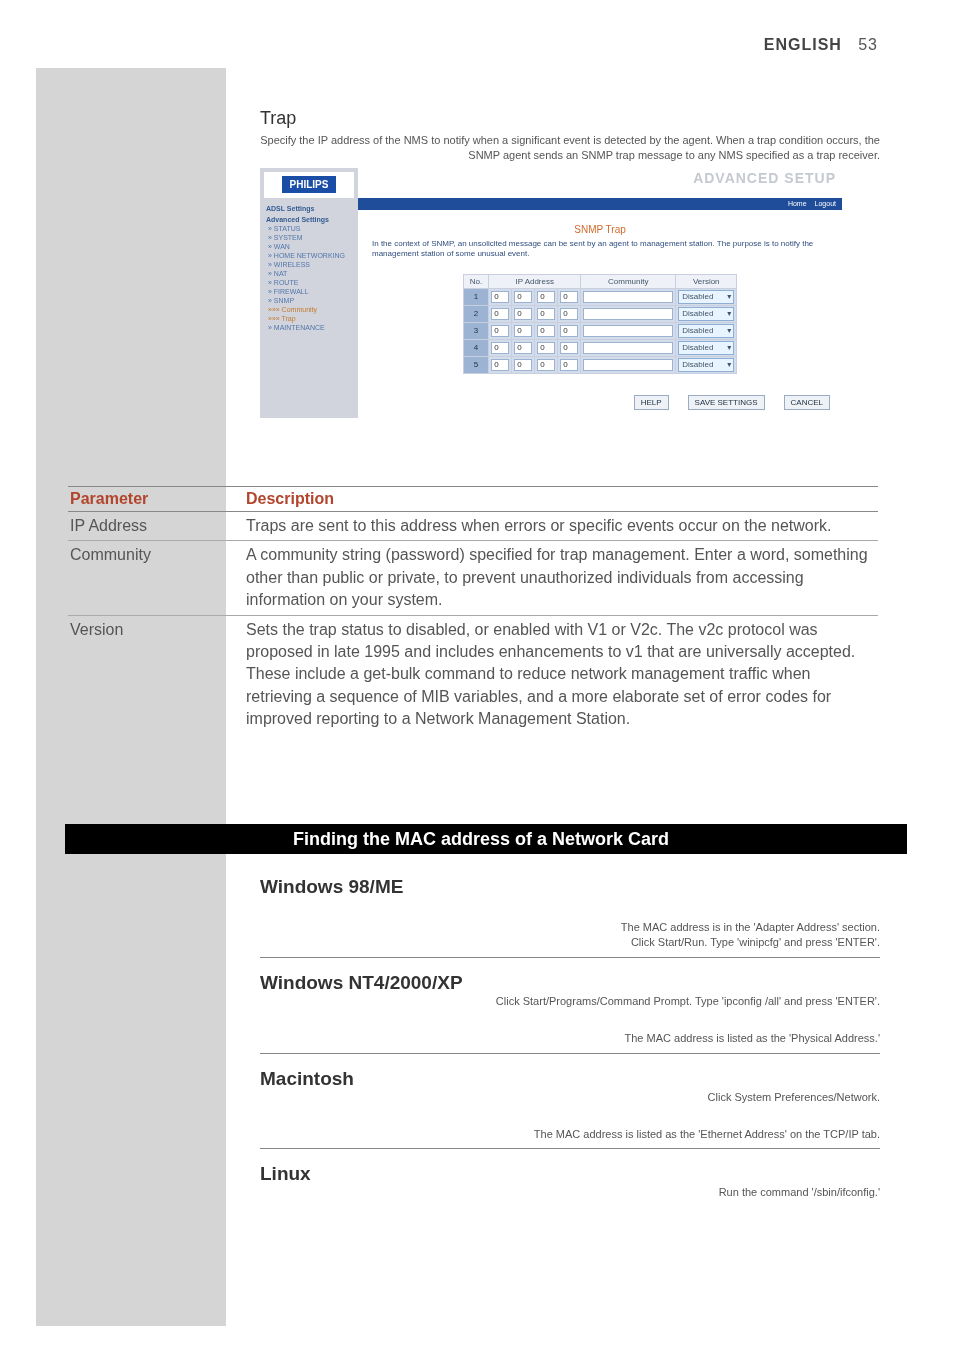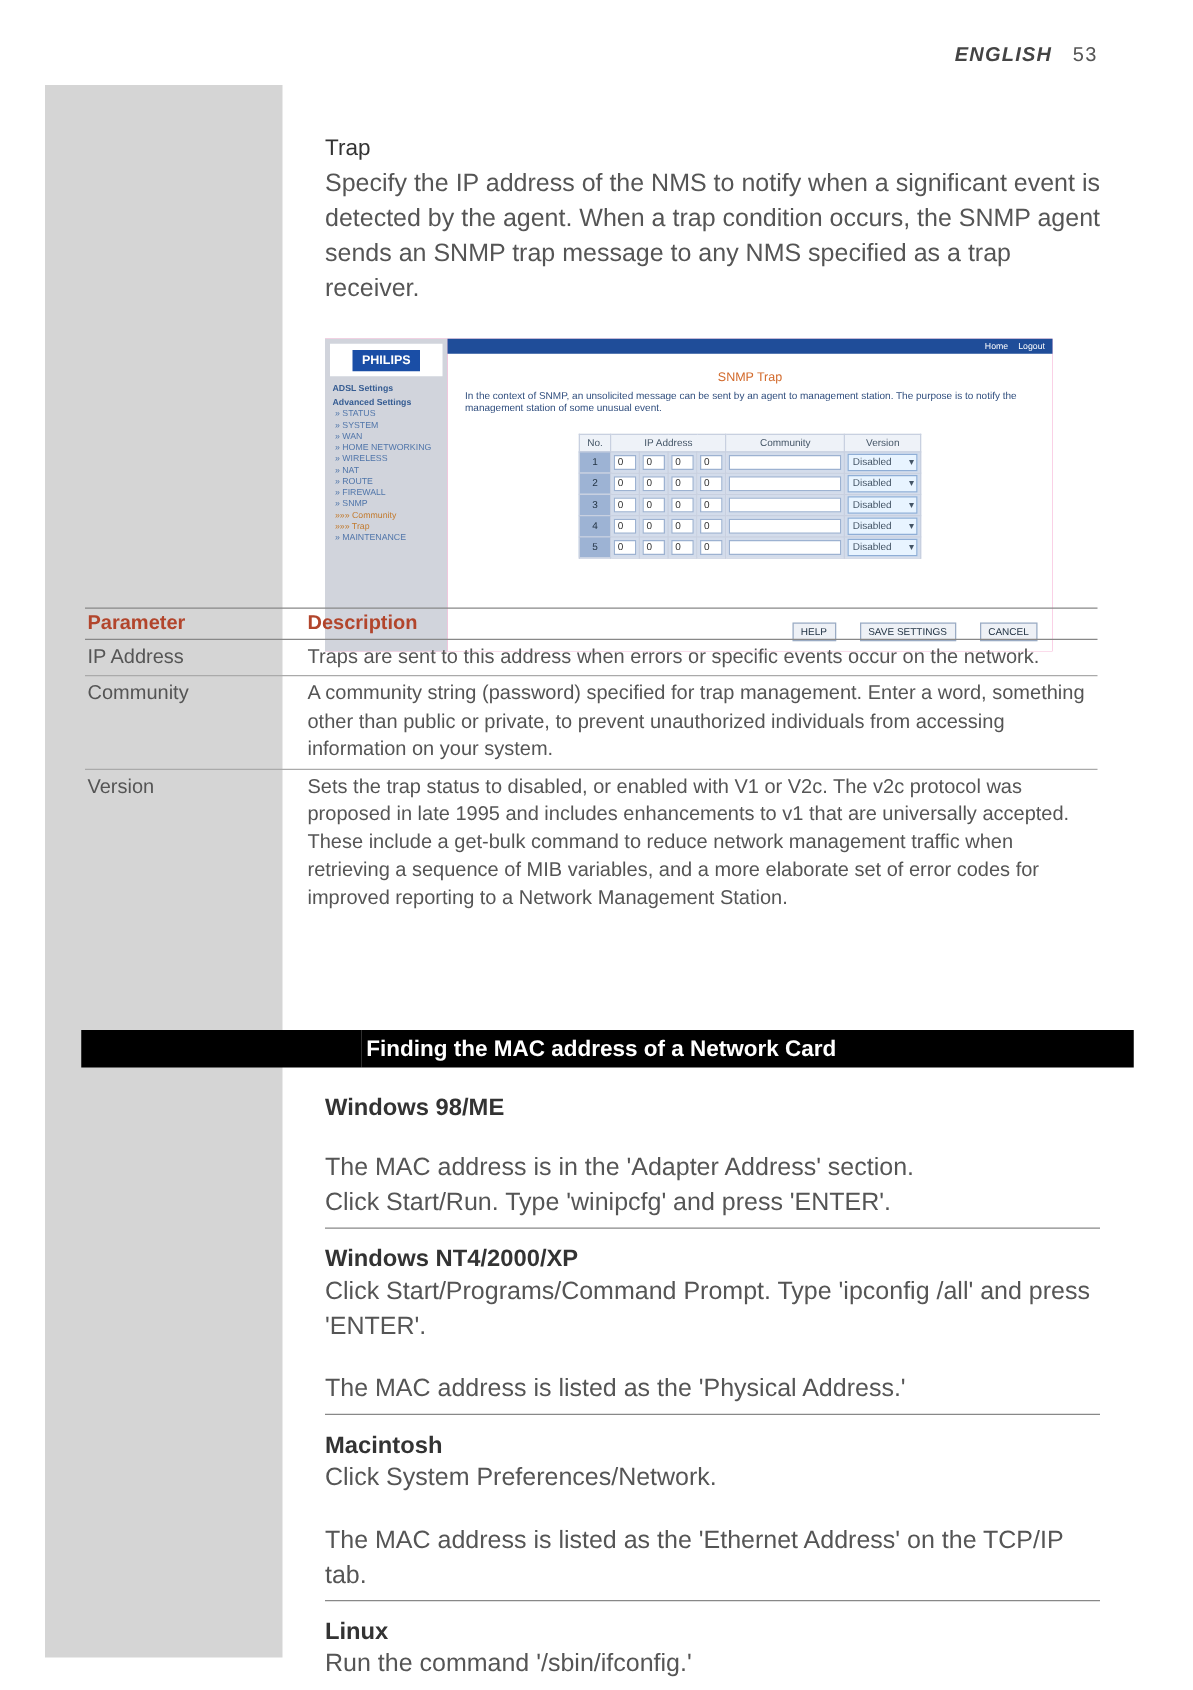--- a/index.html
+++ b/index.html
@@ -20,50 +20,51 @@
     height: 1258px;
     background: #d5d5d5;
   }
   .page-header {
     position: absolute;
     top: 36px;
     right: 76px;
     font-size: 16px;
     letter-spacing: 1px;
   }
-  .page-header .english { font-weight: bold; color: #444; font-style: italic; }
+  .page-header .english { font-weight: bold; color: #444; }
   .page-header .pageno { font-weight: normal; color: #555; }
 
   .content-area {
     position: absolute;
     top: 100px;
     left: 260px;
     width: 620px;
   }
 
   .section-heading-trap {
     font-size: 18px;
     font-weight: normal;
     color: #333;
     margin-top: 8px;
   }
   .body-text {
-    font-size: 20px;
+    font-size: 11px;
     color: #555;
     line-height: 1.4;
     font-weight: 300;
+    text-align: right;
   }
 
   
   .shot-wrap {
-    margin-top: 26px;
+    margin-top: 4px;
     width: 582px;
     height: 250px;
     position: relative;
-    background: #ec4899;
+    background: #f0abfc;
   }
   .shot-sidebar {
     position: absolute;
     top: 0; left: 0; bottom: 0;
     width: 98px;
     background: #d1d4dc;
     font-size: 7px;
     color: #24497a;
   }
   .shot-logo {
@@ -291,20 +292,23 @@
       <div class="shot-sideitem">» WIRELESS</div>
       <div class="shot-sideitem">» NAT</div>
       <div class="shot-sideitem">» ROUTE</div>
       <div class="shot-sideitem">» FIREWALL</div>
       <div class="shot-sideitem">» SNMP</div>
       <div class="shot-sideitem orange">»»» Community</div>
       <div class="shot-sideitem orange">»»» Trap</div>
       <div class="shot-sideitem">» MAINTENANCE</div>
     </div>
     <div class="shot-main">
+      <div class="shot-title-area">
+        <span class="shot-title">ADVANCED SETUP</span>
+      </div>
       <div class="shot-bluebar">
         <span>Home</span>
         <span>Logout</span>
       </div>
       <div class="shot-body">
         <div class="shot-section-h">SNMP Trap</div>
         <div class="shot-desc">In the context of SNMP, an unsolicited message can be sent by an agent to management station. The purpose is to notify the management station of some unusual event.</div>
 
         <table class="shot-table">
           <tbody>

